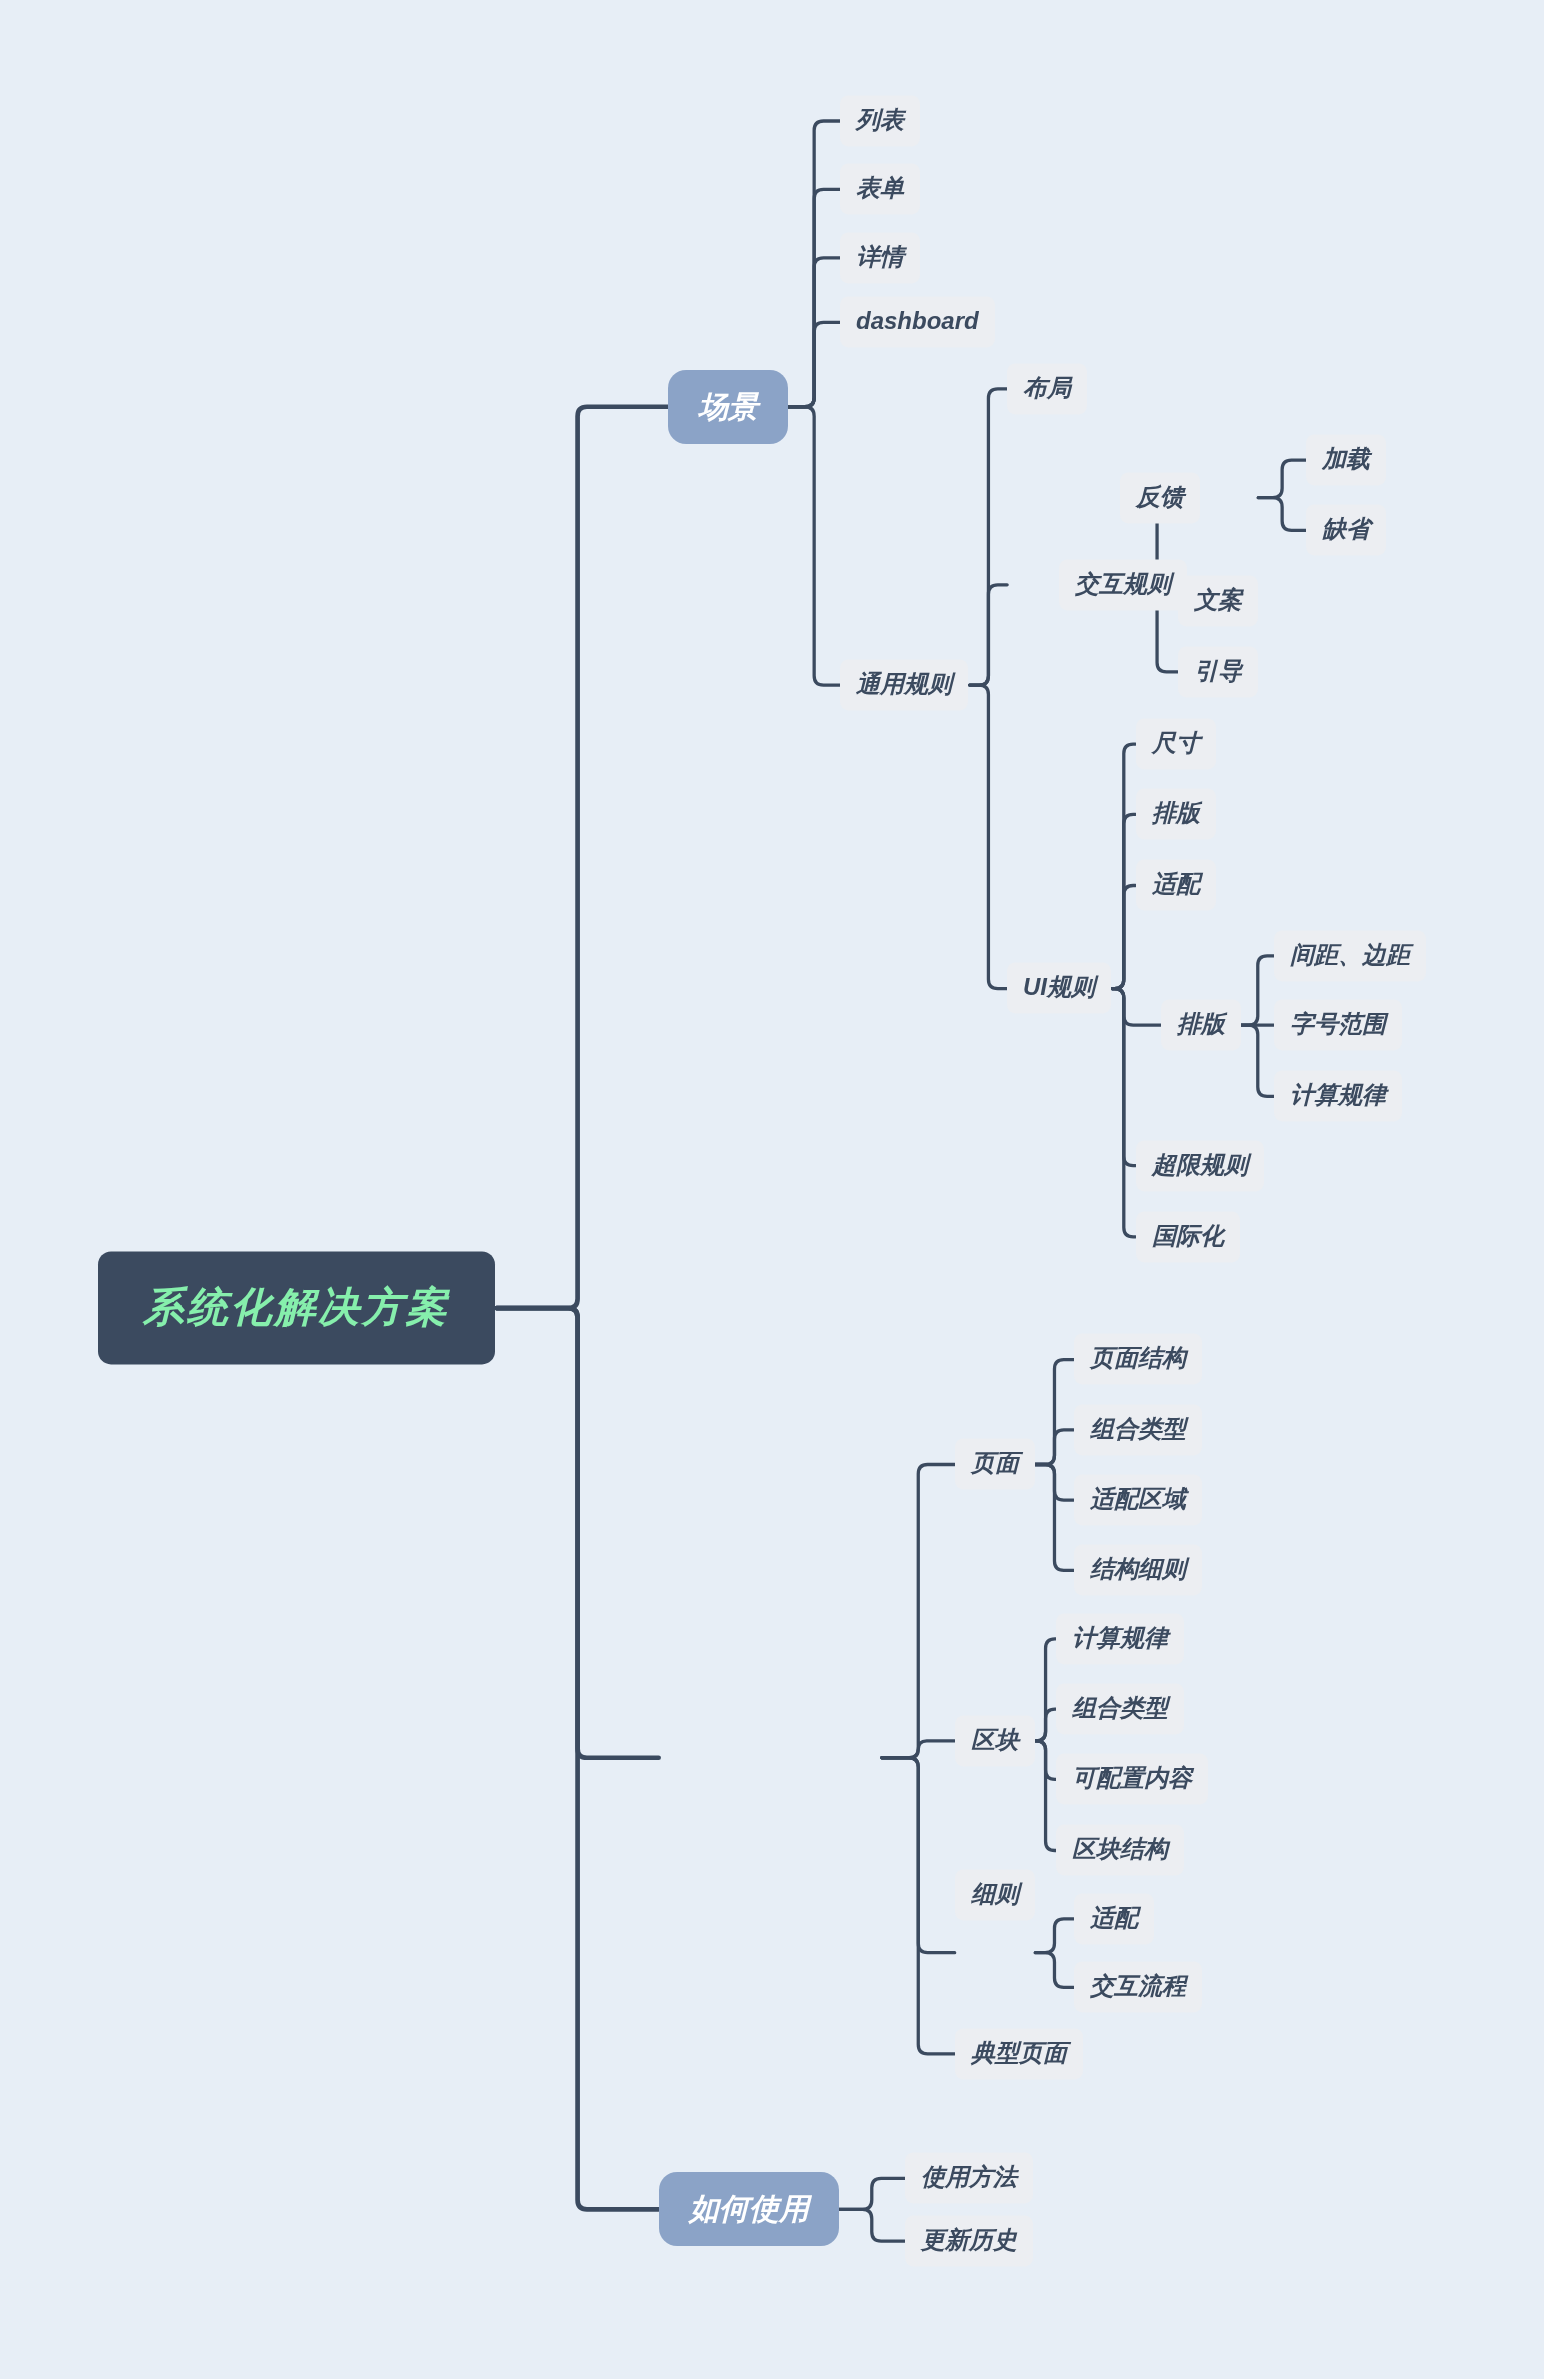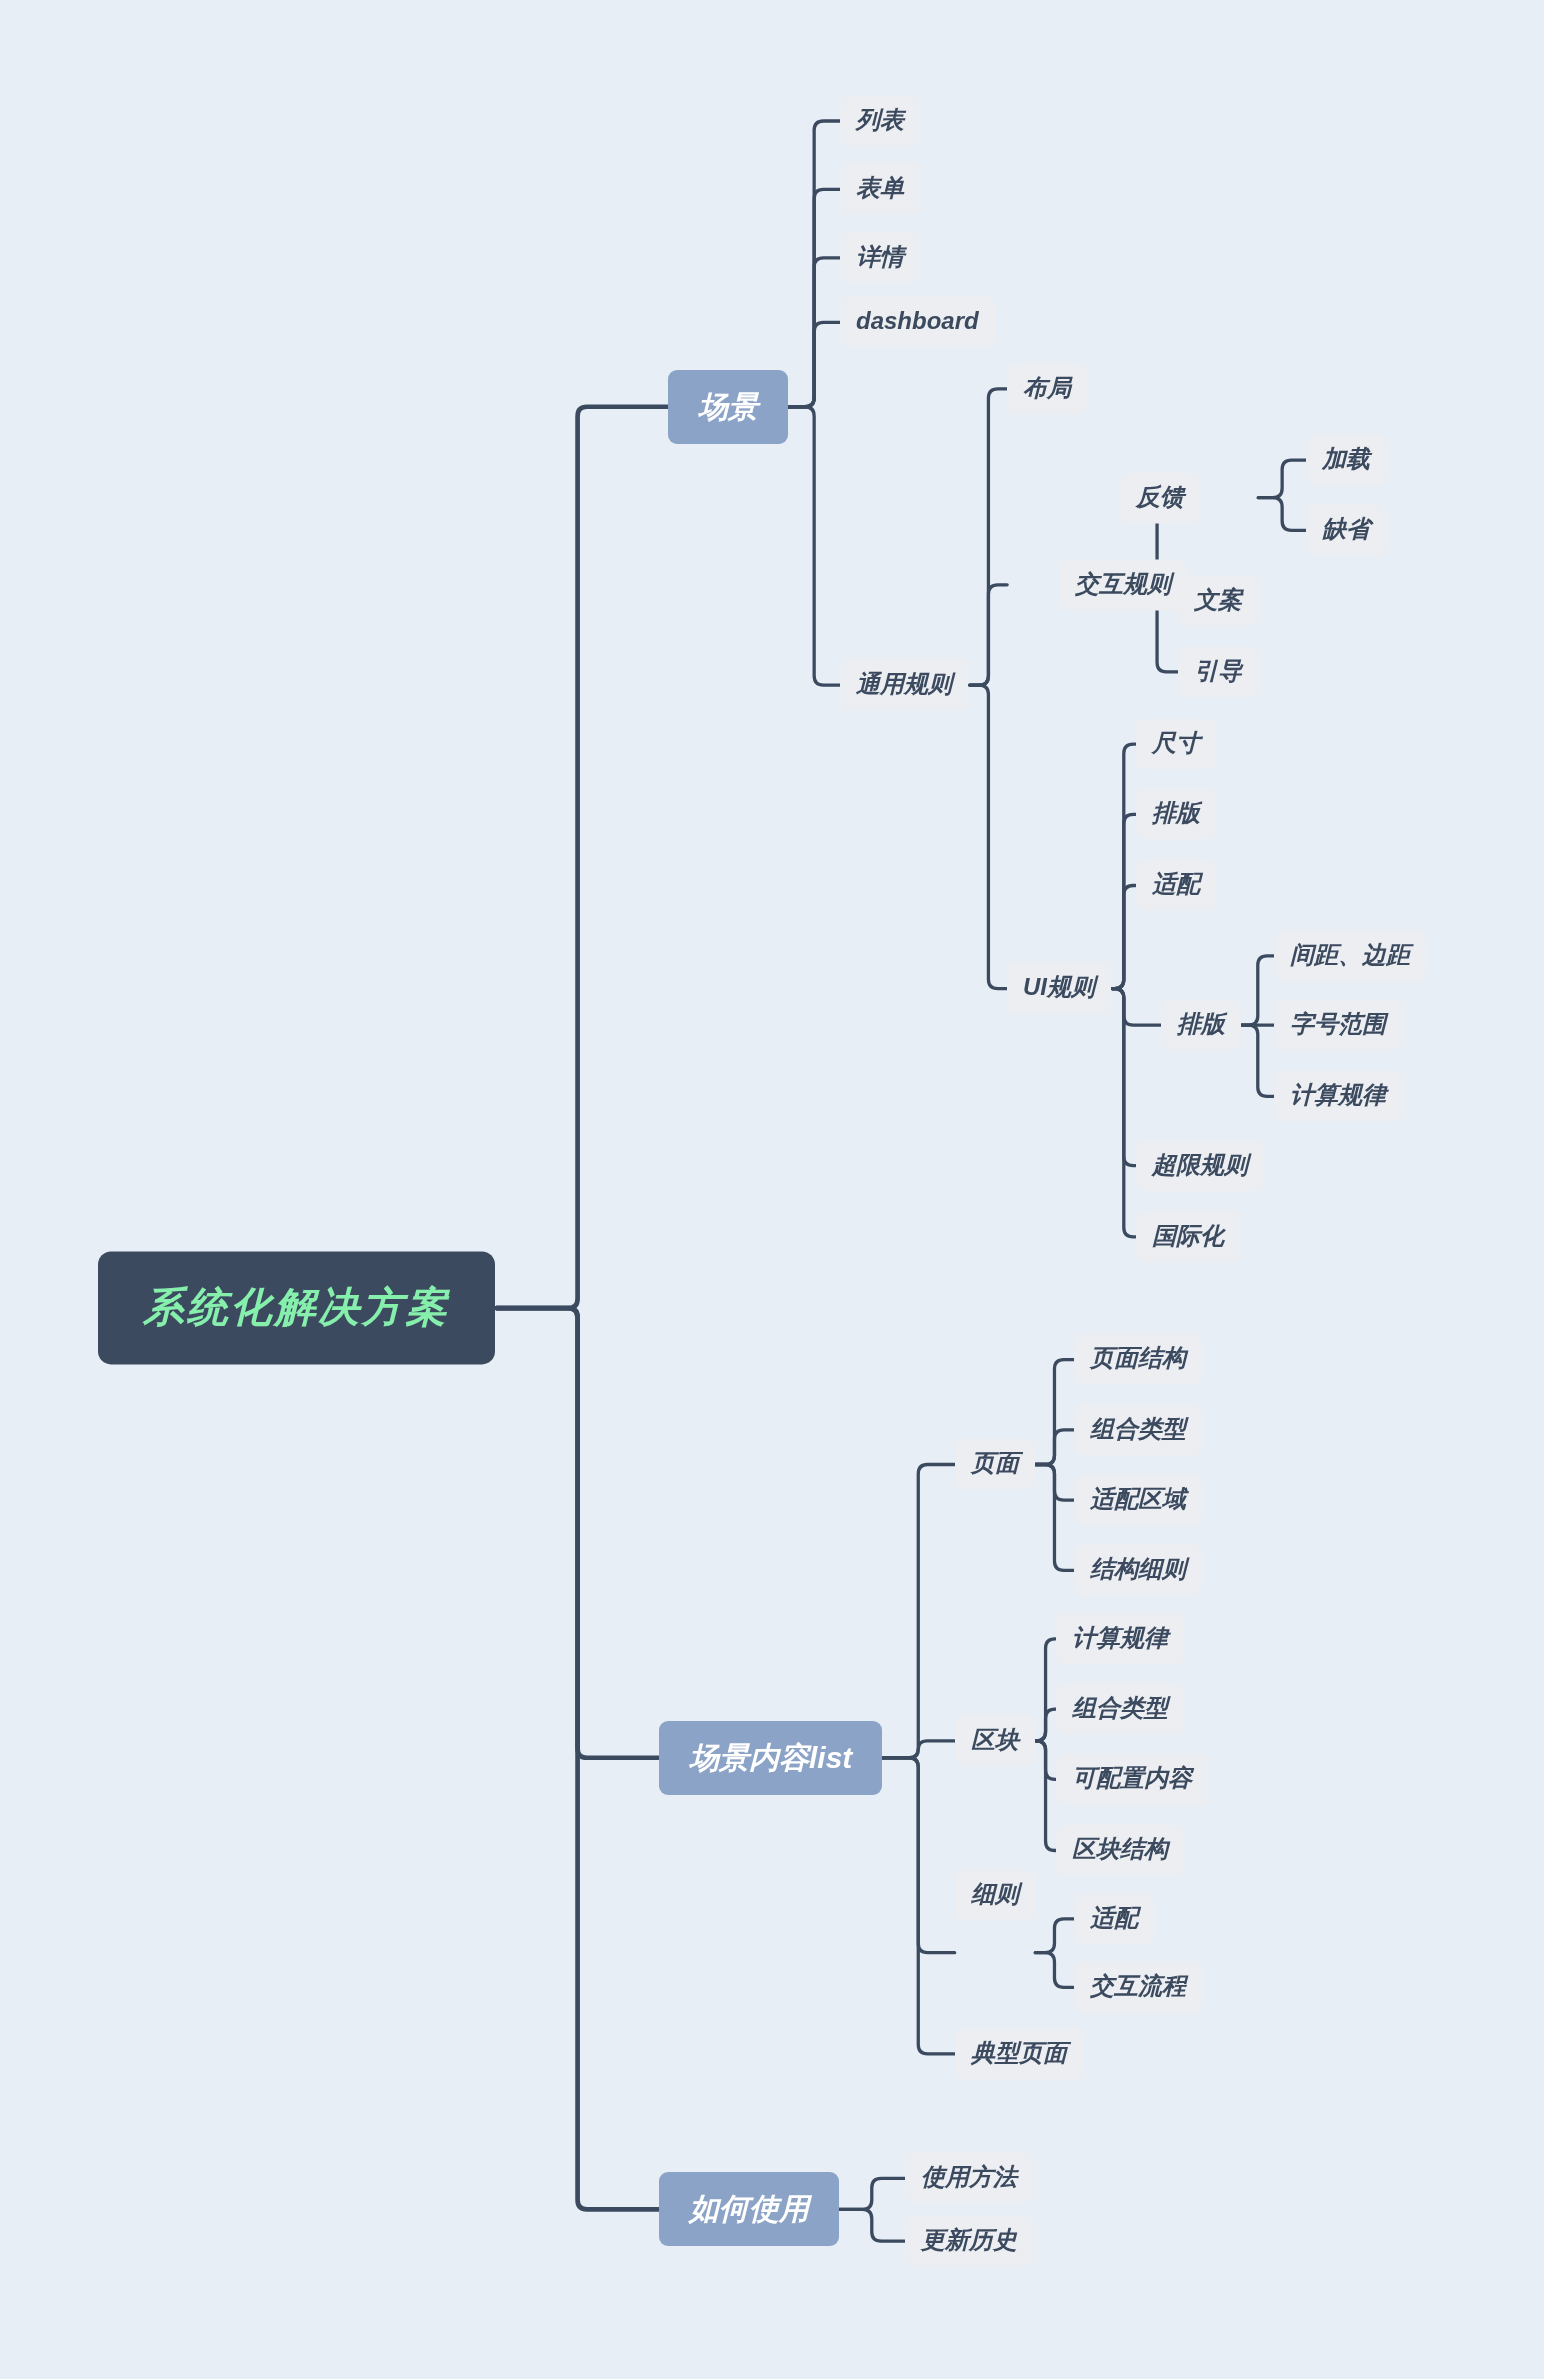--- a/index.html
+++ b/index.html
@@ -28,21 +28,21 @@
     font-weight: 700;
     padding: 11.2px 16px;
     border-radius: 8.4px;
   }
   .branch {
     background: var(--branch-bg, #8ba3c7);
     color: #ffffff;
     font-size: 30px;
     font-weight: 700;
     padding: 19px 30px;
-    border-radius: 9px;
+    border-radius: 18px;
   }
   .root {
     background: var(--root-bg, #3b4a5f);
     color: #86efac;
     font-size: 41px;
     font-weight: 700;
     letter-spacing: 2.8px;
     padding: 32px 45px;
     border-radius: 13px;
   }
@@ -114,21 +114,20 @@
   <div class="node leaf" style="left:1136px;top:744px">尺寸</div>
   <div class="node leaf" style="left:1136px;top:814px">排版</div>
   <div class="node leaf" style="left:1136px;top:885px">适配</div>
   <div class="node leaf" style="left:1161px;top:1025px">排版</div>
   <div class="node leaf" style="left:1274px;top:956px">间距、边距</div>
   <div class="node leaf" style="left:1274px;top:1025px">字号范围</div>
   <div class="node leaf" style="left:1274px;top:1096px">计算规律</div>
   <div class="node leaf" style="left:1136px;top:1166px">超限规则</div>
   <div class="node leaf" style="left:1136px;top:1237px">国际化</div>
 
-  <div class="node branch" style="left:659px;top:1758px">场景内容list</div>
   <div class="node leaf" style="left:955px;top:1464px">页面</div>
   <div class="node leaf" style="left:1074px;top:1359px">页面结构</div>
   <div class="node leaf" style="left:1074px;top:1430px">组合类型</div>
   <div class="node leaf" style="left:1074px;top:1500px">适配区域</div>
   <div class="node leaf" style="left:1074px;top:1570px">结构细则</div>
   <div class="node leaf" style="left:955px;top:1741px">区块</div>
   <div class="node leaf" style="left:1056px;top:1639px">计算规律</div>
   <div class="node leaf" style="left:1056px;top:1709px">组合类型</div>
   <div class="node leaf" style="left:1056px;top:1779px">可配置内容</div>
   <div class="node leaf" style="left:1056px;top:1850px">区块结构</div>

